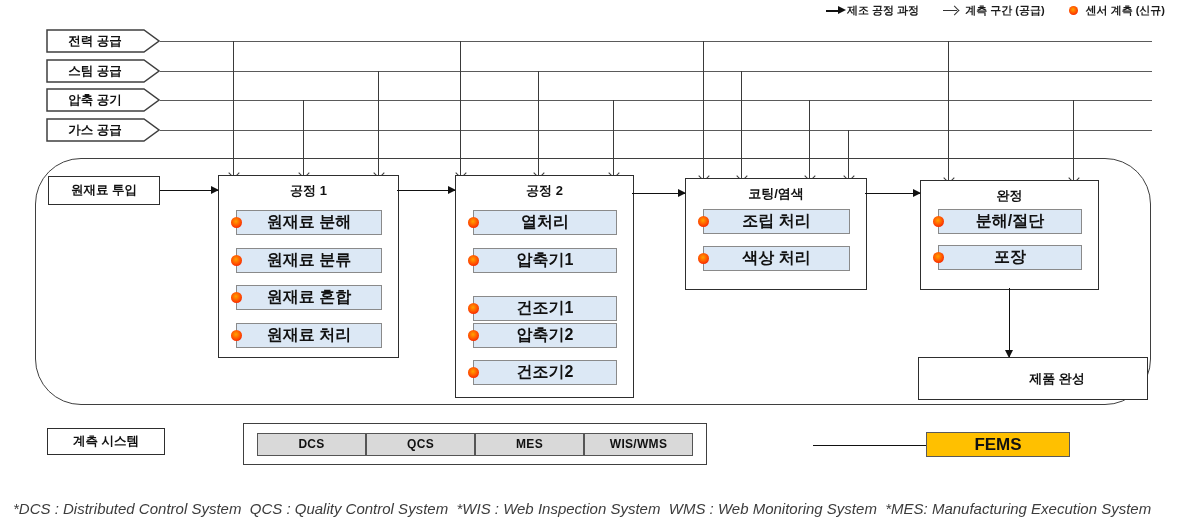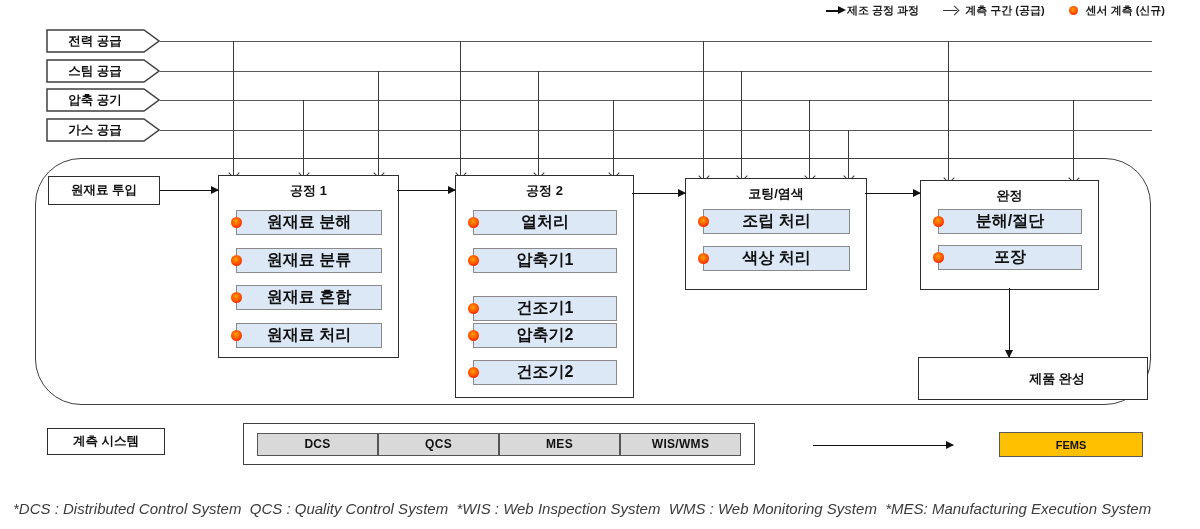--- a/index.html
+++ b/index.html
@@ -48,27 +48,27 @@
 
   
   .pbox{position:absolute;background:#fff;border:1.4px solid #2e2e2e;}
   .ptitle{position:absolute;left:0;right:0;top:6px;text-align:center;font-size:13px;font-weight:700;}
   .item{position:absolute;left:17px;right:16px;height:23px;background:#dce8f5;border:1.3px solid #8a8a8a;
       display:flex;align-items:center;justify-content:center;font-size:16px;font-weight:700;}
   .dot{position:absolute;left:-6.5px;top:50%;margin-top:-5.5px;width:11px;height:11px;border-radius:50%;
       background:radial-gradient(circle at 45% 40%, #ffa200 0%, #ff4a00 55%, #e60000 100%);}
 
   
-  #sysBox{position:absolute;left:243px;top:423px;width:512px;height:42px;background:#fff;
+  #sysBox{position:absolute;left:243px;top:423px;width:464px;height:42px;background:#fff;
       border:1.5px solid #404040;display:flex;align-items:center;justify-content:space-between;padding:0 13px;box-sizing:border-box;}
   .sysbtn{width:128px;height:23px;background:#d9d9d9;border:1.4px solid #555;box-sizing:border-box;
       display:flex;align-items:center;justify-content:center;font-size:12px;font-weight:700;letter-spacing:.3px;}
-  #fems{position:absolute;left:999px;top:432px;width:144px;height:25px;background:#ffc000;
+  #fems{position:absolute;left:926px;top:432px;width:144px;height:25px;background:#ffc000;
       border:1.5px solid #5a5a5a;display:flex;align-items:center;justify-content:center;
-      font-size:11px;font-weight:700;box-sizing:border-box;}
+      font-size:17px;font-weight:700;box-sizing:border-box;}
 
   #measureBox{left:47px;top:428px;width:116px;height:25px;}
   #inputBox{left:48px;top:176px;width:110px;height:27px;}
   #productBox{left:918px;top:357px;width:180px;height:41px;font-size:13px;padding-left:48px;}
 
   
   #footnote{position:absolute;left:13px;top:500px;font-size:15px;color:#3c3c3c;white-space:pre;letter-spacing:0;font-style:italic;}
 </style>
 </head>
 <body>

